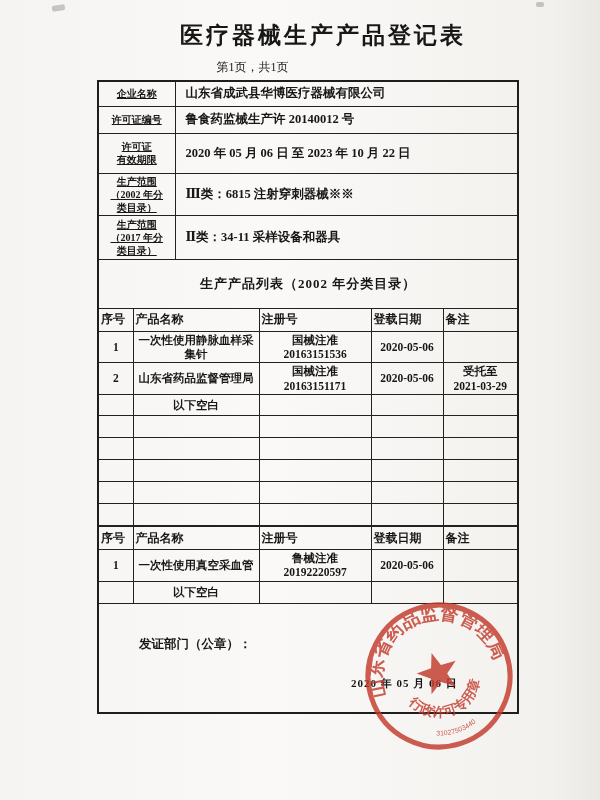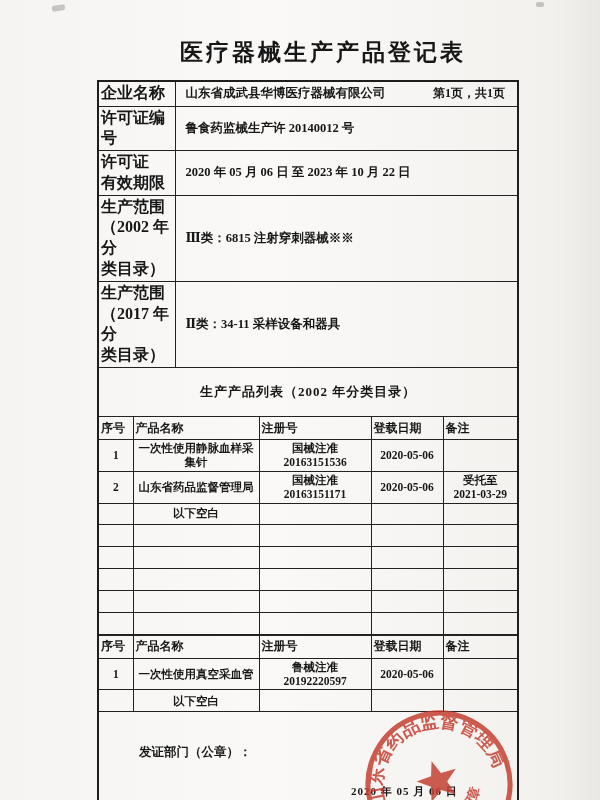--- a/index.html
+++ b/index.html
@@ -12,44 +12,45 @@
   }
   .page {
     position:relative; width:600px; height:800px; overflow:hidden;
     background:linear-gradient(90deg,#f5f4f2 0%,#faf9f7 45%,#f2f1ee 92%,#e9e8e5 100%);
   }
   .artifact { position:absolute; background:#8a8a86; opacity:.45; border-radius:2px; }
   .a1 { left:52px; top:5px; width:13px; height:6px; transform:rotate(-8deg); }
   .a2 { left:536px; top:2px; width:8px; height:5px; }
 
   .doc-title {
-    margin:17px; padding-top:20px; text-align:center;
+    margin:0; padding-top:20px; text-align:center;
     font-size:23px; font-weight:bold; letter-spacing:3px;padding-left:46px;
   }
   .page-info {
-    text-align:right; padding-right:95px; margin-top:8px;
-    font-size:12px; font-weight:bold;
+    text-align:center; padding-right:95px; margin-top:8px;
+    font-size:12px; font-weight:normal;
   }
 
   .form-box {
     position:absolute; left:97px; top:80px; width:418px;
     border:2px solid #1e1e1e;
   }
   table.seg { width:100%; border-collapse:collapse; table-layout:fixed; }
   table.seg td {
     border:1px solid #222; font-weight:bold; vertical-align:middle;
     padding:1px 2px; overflow:hidden;
   }
   table.seg td:first-child { border-left:none; }
   table.seg td:last-child  { border-right:none; }
   #info-table tr:first-child td { border-top:none; }
 
   .lbl {
-    font-size:16px; line-height:1.3;
+    text-align:center; font-size:10px; line-height:1.3;
     white-space:pre-line;
+    text-decoration:underline;
   }
   .val { font-size:12.5px; padding-left:10px !important; }
 
   .section-row {
     display:flex; align-items:center; justify-content:center;
     font-size:13px; font-weight:bold; letter-spacing:1px;
   }
   .sec1 { height:48px; }
   .sec2 { height:42px; }
 

